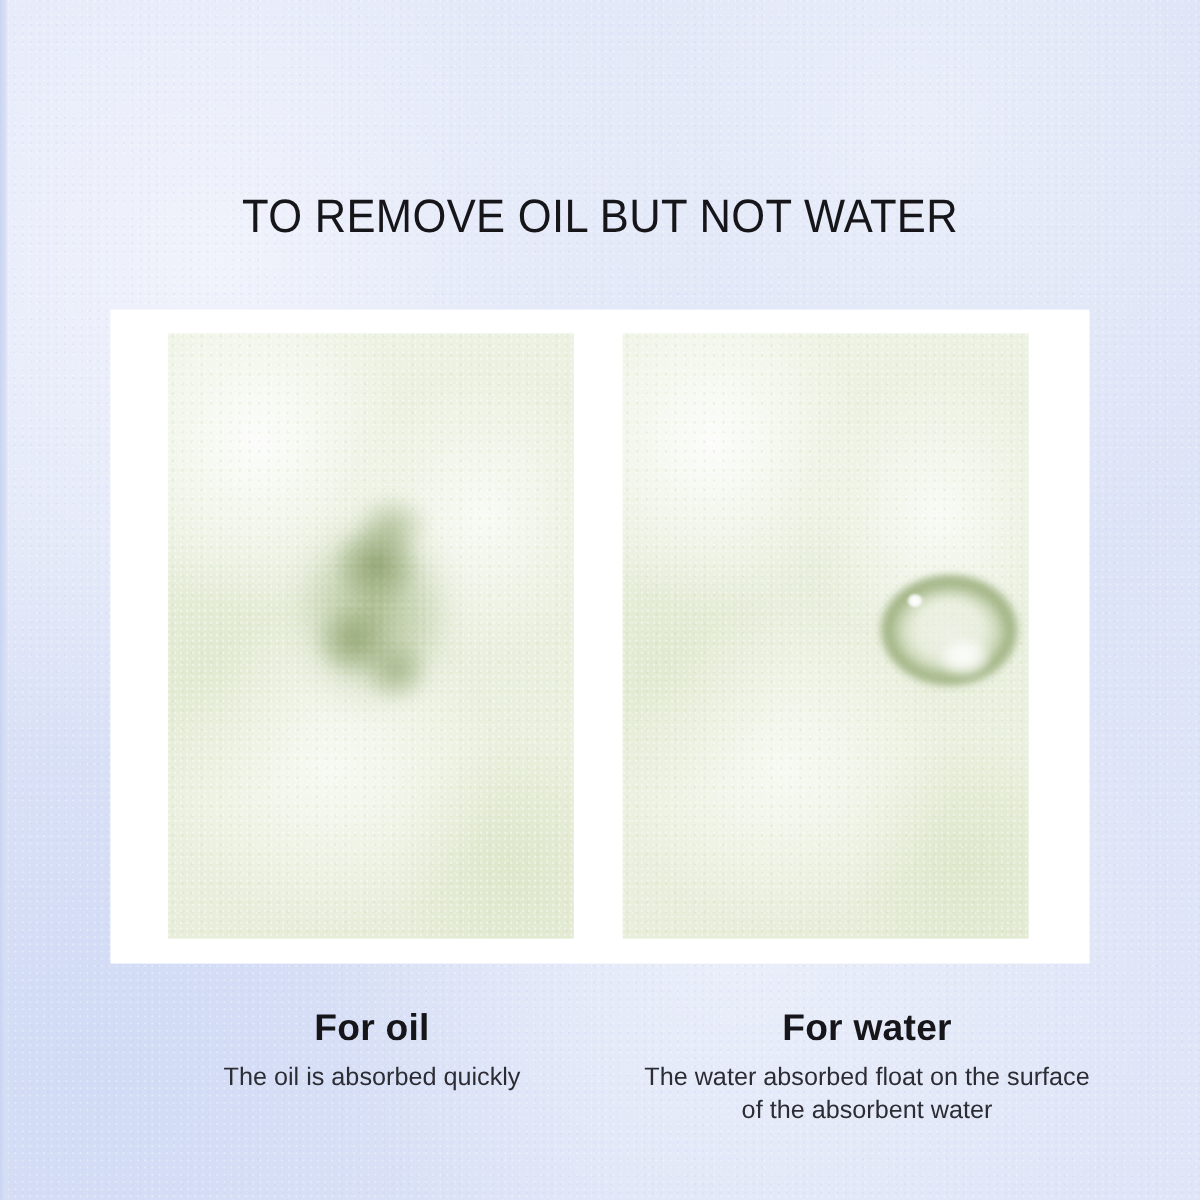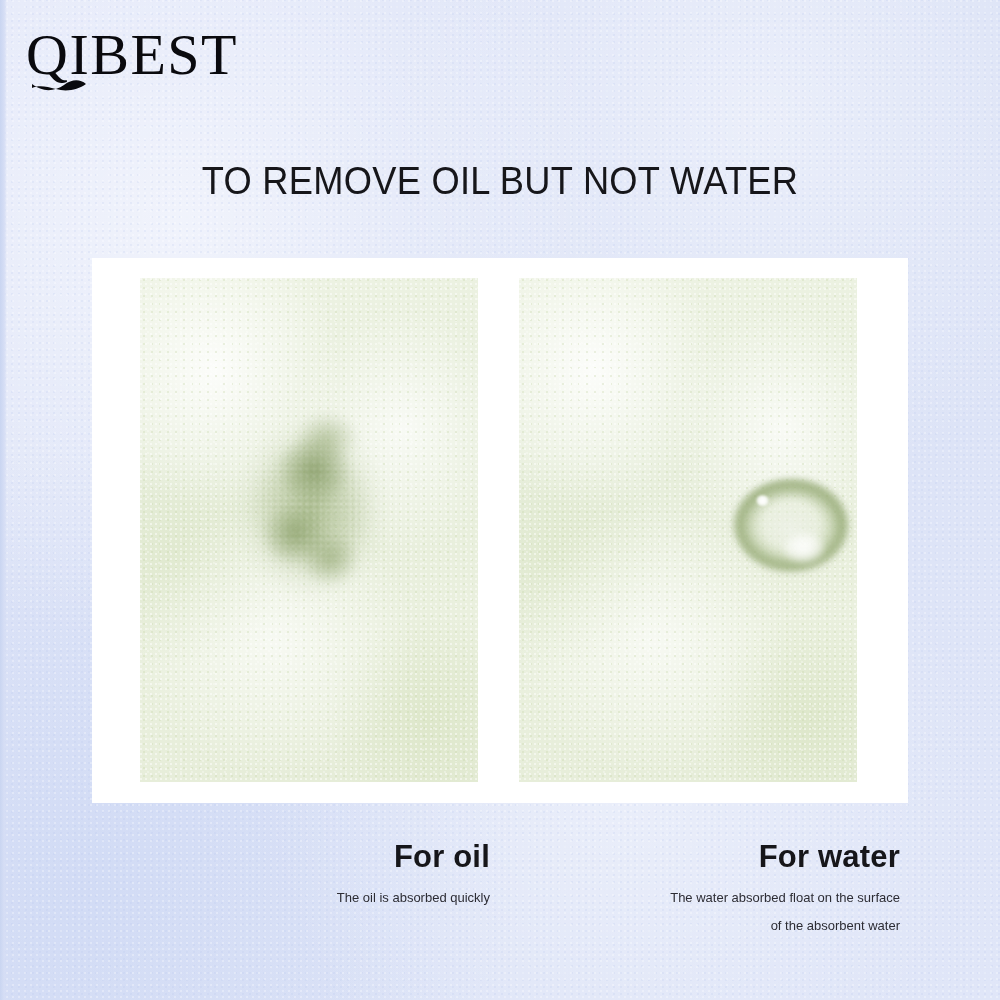--- a/index.html
+++ b/index.html
@@ -215,54 +215,48 @@
     height: 30px;
     border-radius: 50%;
     background: radial-gradient(ellipse, rgba(255,255,255,0.95) 0%, rgba(255,255,255,0.62) 45%, rgba(255,255,255,0) 100%);
     filter: blur(3.5px);
   }
 
   
   .caption-block {
     position: absolute;
     top: 838px;
-    text-align: right;
+    text-align: center;
   }
   #caption-oil   { left: 130px; width: 360px; }
-  #caption-water { left: 505px; width: 395px; }
+  #caption-water { left: 525px; width: 395px; }
 
   .caption-title {
     font-size: 31px;
     line-height: 38px;
     font-weight: 700;
     color: #16161a;
     letter-spacing: 0.2px;
   }
   .caption-sub {
     margin-top: 8px;
-    font-size: 13px;
+    font-size: 21px;
     line-height: 28px;
     font-weight: 400;
     color: #2c2c34;
   }
 </style>
 </head>
 <body>
 
 <div id="page">
 
   <div id="bg-noise"></div>
   <div id="left-edge"></div>
 
-  <div id="logo">
-    <svg width="280" height="76" viewBox="0 0 280 76" xmlns="http://www.w3.org/2000/svg">
-      <text x="0" y="52" font-family="Liberation Serif, serif" font-size="58" font-weight="400" letter-spacing="1.5" fill="#0a0a0e">QIBEST</text>
-      <path d="M6 62 C16 70, 28 70, 38 63 C46 57, 54 57, 60 62 C52 68, 40 70, 30 67 C20 64, 12 63, 6 66 Z" fill="#0a0a0e"></path>
-    </svg>
-  </div>
 
   <div id="headline">TO REMOVE OIL BUT NOT WATER</div>
 
   <div id="card">
 
     <div class="panel" id="panel-oil">
       <div class="paper-grain"></div>
       <div id="oil-stain"></div>
       <div id="oil-stain-grain"></div>
     </div>

